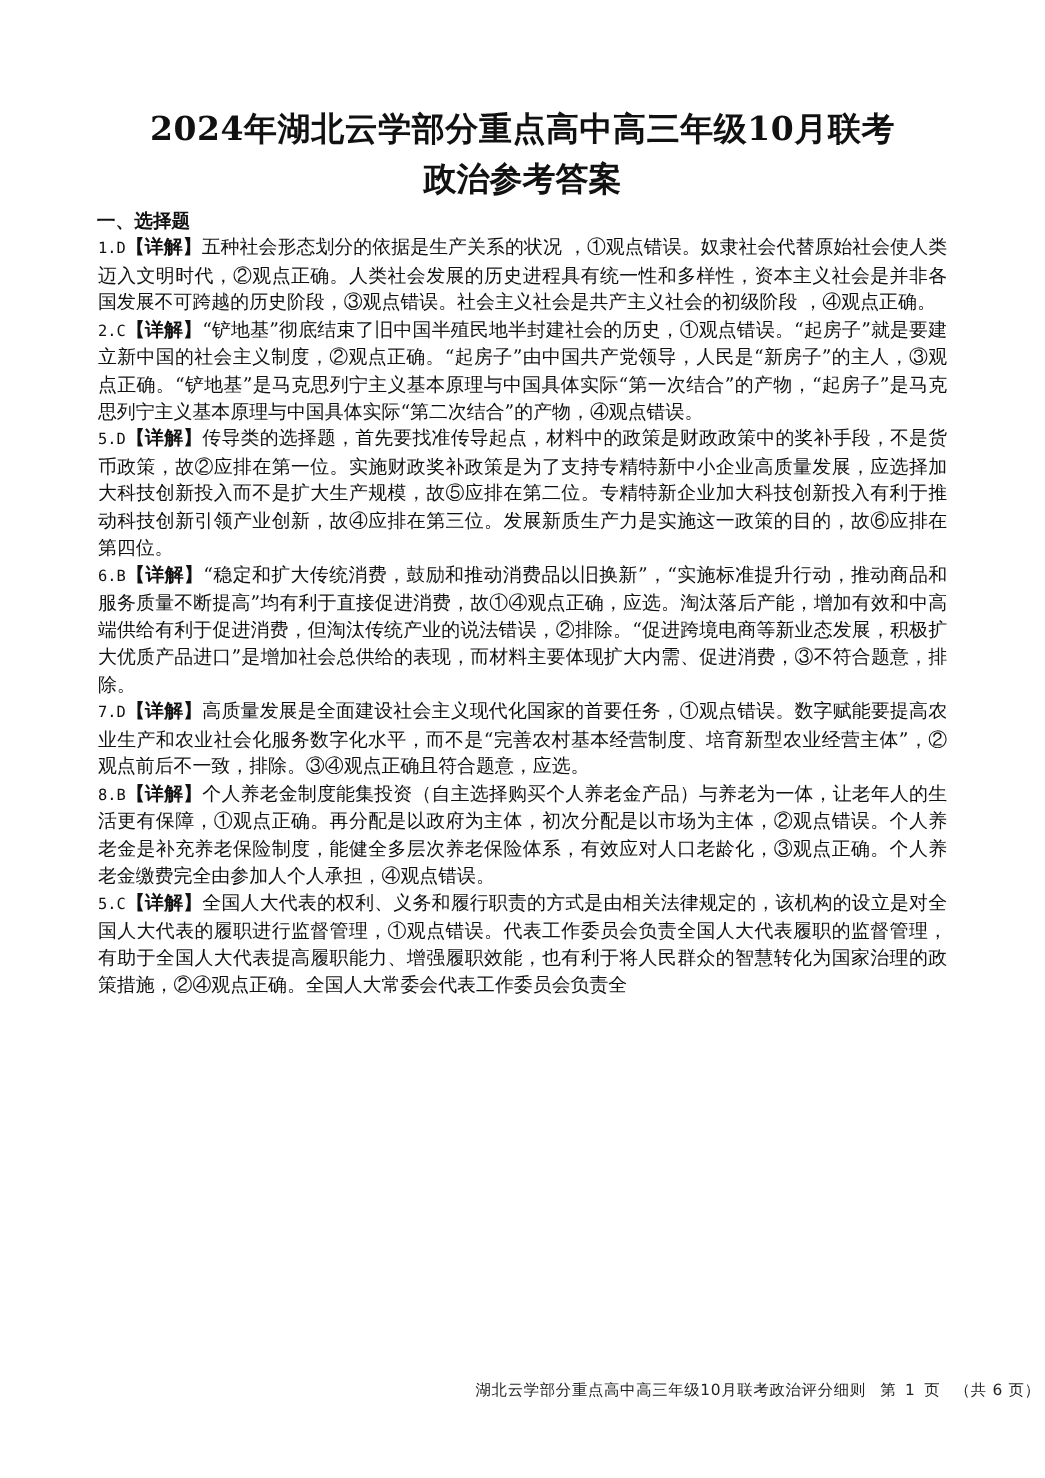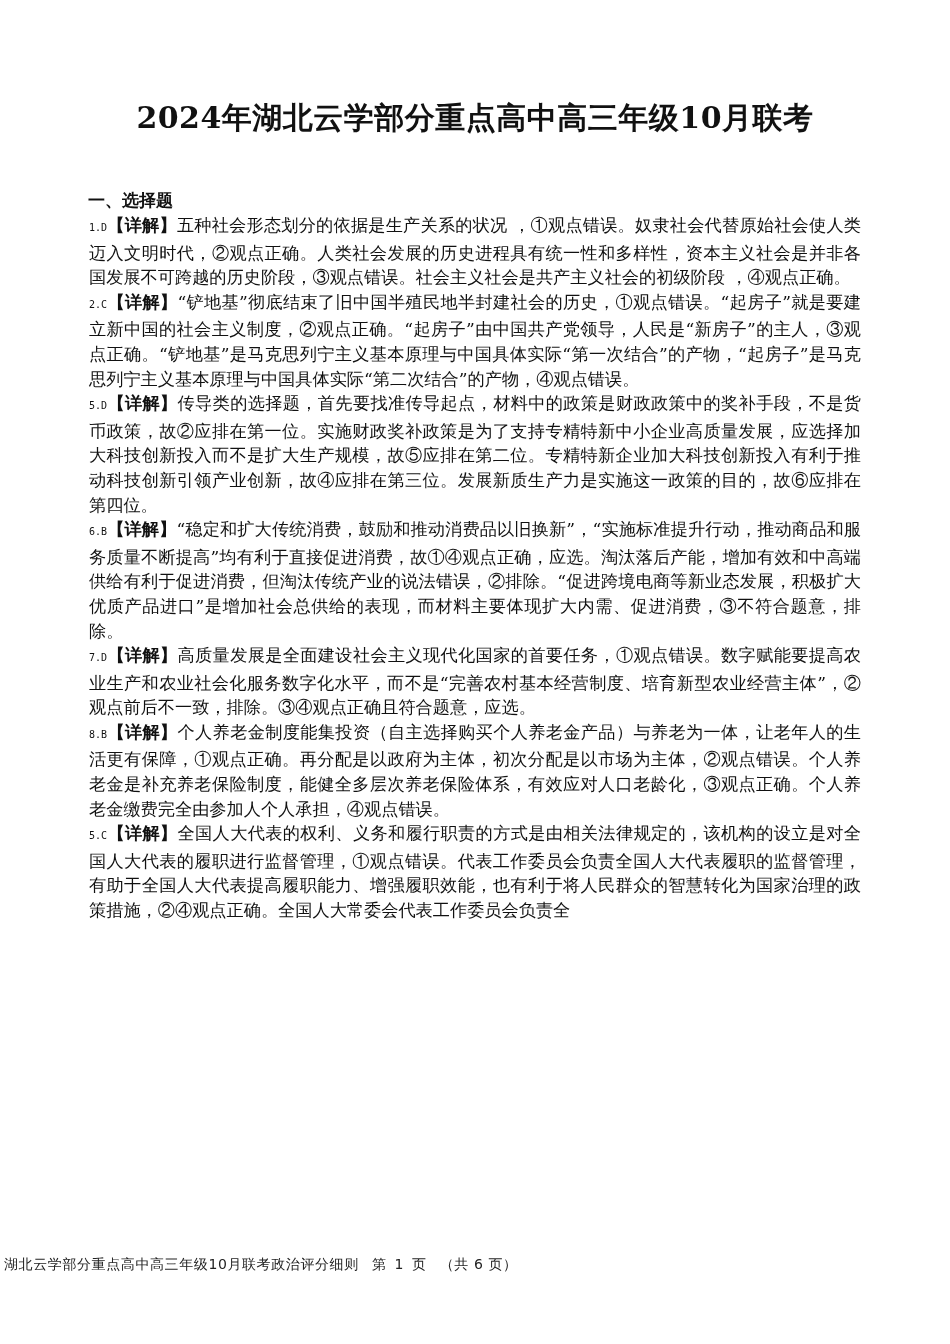--- a/index.html
+++ b/index.html
@@ -61,44 +61,45 @@
     .answer {
       font-size: 17.2px;
       line-height: 24.6px;
       text-align: justify;
       text-justify: inter-character;
       margin: 0;
       word-break: break-all;
     }
     .q-num {
       font-family: "DejaVu Sans Mono", "Liberation Mono", monospace;
-      font-size: 10px;
+      font-size: 14px;
     }
     .q-tag {
       font-weight: bold;
     }
     .footer {
       position: absolute;
       left: 0;
       width: 950px;
       top: 1254px;
-      text-align: left;
+      text-align: right;
       font-size: 14px;
       line-height: 20px;
       letter-spacing: 0.6px;
       font-family: "DejaVu Sans", "Liberation Sans", sans-serif;
       color: #222;
     }
     .footer span { margin: 0 4px; }
   </style>
 </head>
 <body>
 
 <div class="page">
   <div class="title">2024年湖北云学部分重点高中高三年级10月联考</div>
+  <div class="subtitle">政治参考答案</div>
   <div class="section-heading">一、选择题</div>
 
   <div class="answers">
     <p class="answer"><span class="q-num">1.D</span><span class="q-tag">【详解】</span><span>五种社会形态划分的依据是生产关系的状况 ，①观点错误。奴隶社会代替原始社会使人类迈入文明时代，②观点正确。人类社会发展的历史进程具有统一性和多样性，资本主义社会是并非各国发展不可跨越的历史阶段，③观点错误。社会主义社会是共产主义社会的初级阶段 ，④观点正确。</span></p>
     <p class="answer"><span class="q-num">2.C</span><span class="q-tag">【详解】</span><span>“铲地基”彻底结束了旧中国半殖民地半封建社会的历史，①观点错误。“起房子”就是要建立新中国的社会主义制度，②观点正确。“起房子”由中国共产党领导，人民是“新房子”的主人，③观点正确。“铲地基”是马克思列宁主义基本原理与中国具体实际“第一次结合”的产物，“起房子”是马克思列宁主义基本原理与中国具体实际“第二次结合”的产物，④观点错误。</span></p>
     <p class="answer"><span class="q-num">5.D</span><span class="q-tag">【详解】</span><span>传导类的选择题，首先要找准传导起点，材料中的政策是财政政策中的奖补手段，不是货币政策，故②应排在第一位。实施财政奖补政策是为了支持专精特新中小企业高质量发展，应选择加大科技创新投入而不是扩大生产规模，故⑤应排在第二位。专精特新企业加大科技创新投入有利于推动科技创新引领产业创新，故④应排在第三位。发展新质生产力是实施这一政策的目的，故⑥应排在第四位。</span></p>
     <p class="answer"><span class="q-num">6.B</span><span class="q-tag">【详解】</span><span>“稳定和扩大传统消费，鼓励和推动消费品以旧换新”，“实施标准提升行动，推动商品和服务质量不断提高”均有利于直接促进消费，故①④观点正确，应选。淘汰落后产能，增加有效和中高端供给有利于促进消费，但淘汰传统产业的说法错误，②排除。“促进跨境电商等新业态发展，积极扩大优质产品进口”是增加社会总供给的表现，而材料主要体现扩大内需、促进消费，③不符合题意，排除。</span></p>
     <p class="answer"><span class="q-num">7.D</span><span class="q-tag">【详解】</span><span>高质量发展是全面建设社会主义现代化国家的首要任务，①观点错误。数字赋能要提高农业生产和农业社会化服务数字化水平，而不是“完善农村基本经营制度、培育新型农业经营主体”，②观点前后不一致，排除。③④观点正确且符合题意，应选。</span></p>
     <p class="answer"><span class="q-num">8.B</span><span class="q-tag">【详解】</span><span>个人养老金制度能集投资（自主选择购买个人养老金产品）与养老为一体，让老年人的生活更有保障，①观点正确。再分配是以政府为主体，初次分配是以市场为主体，②观点错误。个人养老金是补充养老保险制度，能健全多层次养老保险体系，有效应对人口老龄化，③观点正确。个人养老金缴费完全由参加人个人承担，④观点错误。</span></p>
     <p class="answer"><span class="q-num">5.C</span><span class="q-tag">【详解】</span><span>全国人大代表的权利、义务和履行职责的方式是由相关法律规定的，该机构的设立是对全国人大代表的履职进行监督管理，①观点错误。代表工作委员会负责全国人大代表履职的监督管理，有助于全国人大代表提高履职能力、增强履职效能，也有利于将人民群众的智慧转化为国家治理的政策措施，②④观点正确。全国人大常委会代表工作委员会负责全</span></p>

